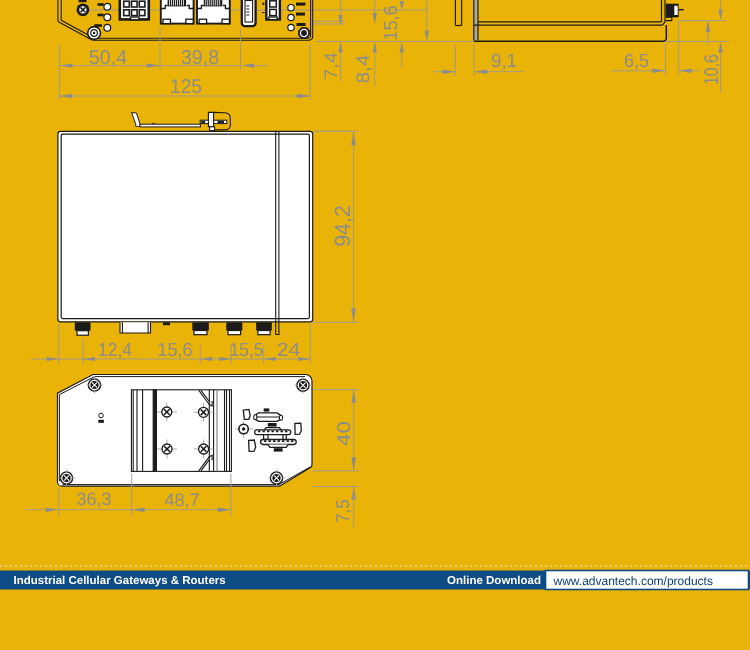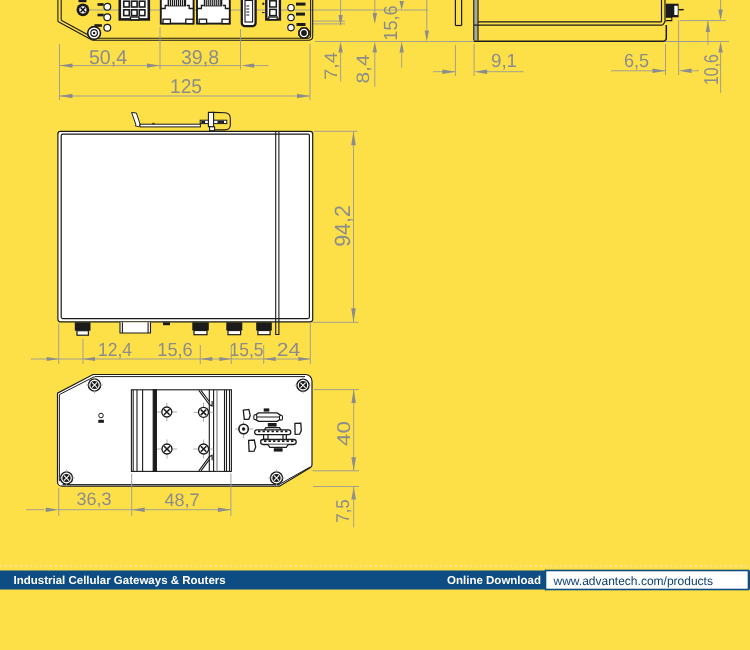--- a/index.html
+++ b/index.html
@@ -1,16 +1,16 @@
 <!DOCTYPE html>
 <html><head>
 <meta charset="utf-8">
 <style>
   html,body{margin:0;padding:0;background:#ffffff;}
-  #page{position:relative;width:750px;height:650px;background:#fde047;overflow:hidden;
+  #page{position:relative;width:750px;height:650px;background:#eab308;overflow:hidden;
         font-family:"Liberation Sans", sans-serif;}
   svg{position:absolute;top:0;left:0;}
   text{text-rendering:geometricPrecision;-webkit-font-smoothing:antialiased;}
   .dim{fill:#8c8c8c;font-family:"Liberation Sans",sans-serif;}
   .dk{stroke:#1b1b1b;fill:none;}
   .gy{stroke:#999999;fill:none;stroke-width:0.9;}
 </style>
 </head>
 <body>
 <div id="page">

